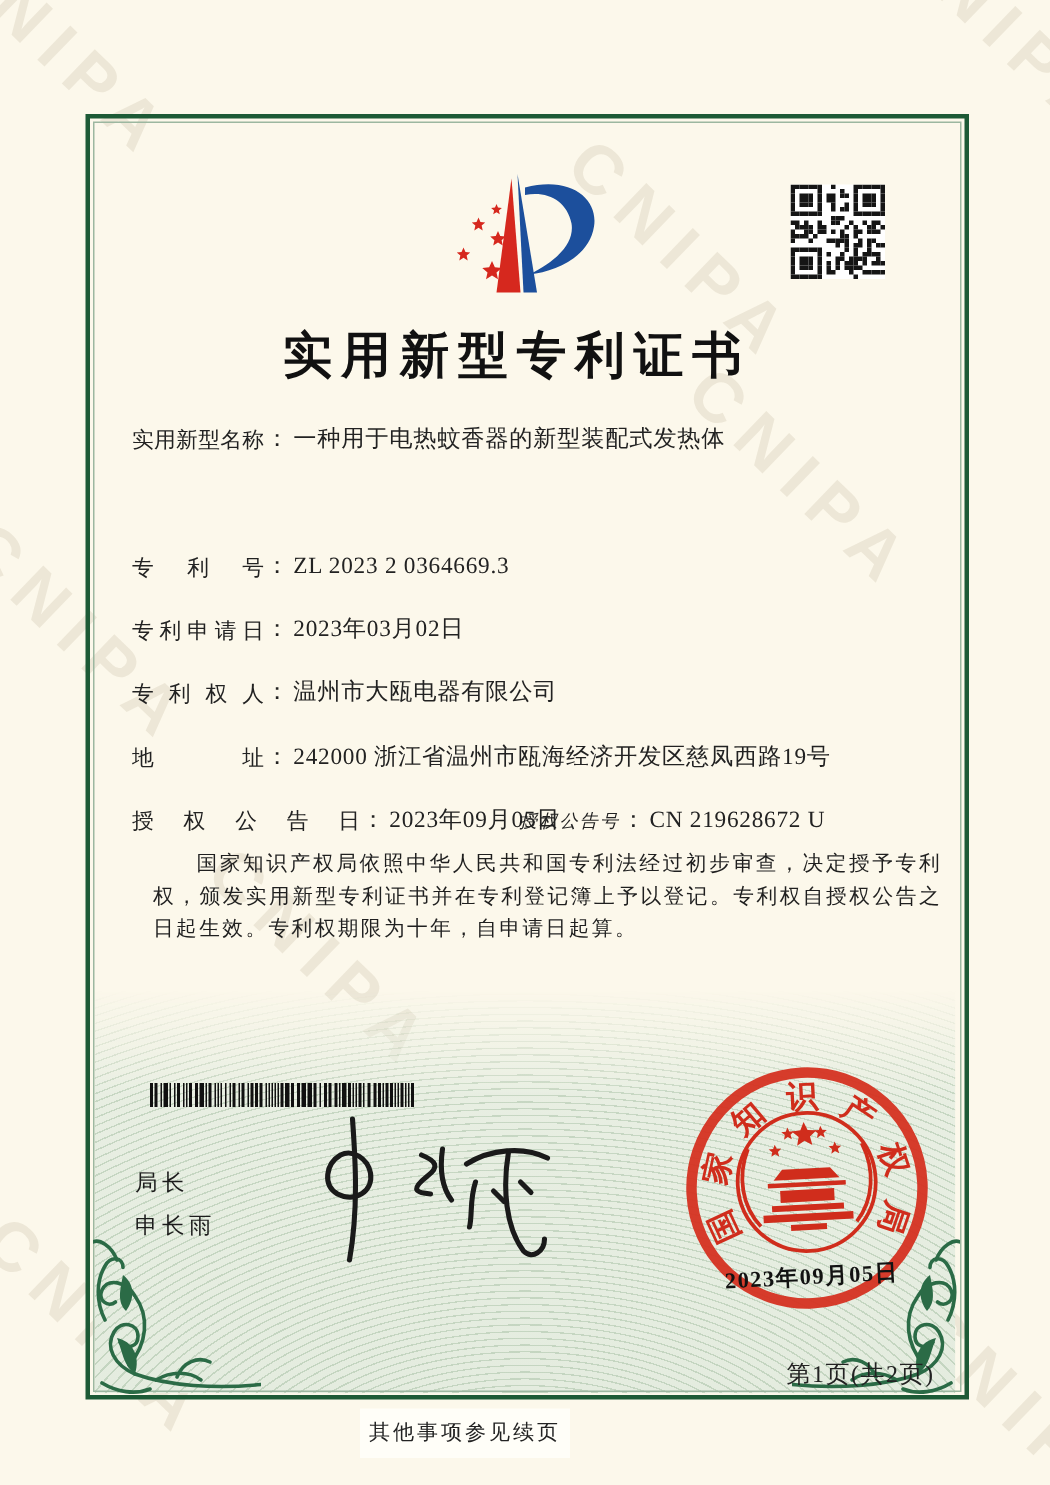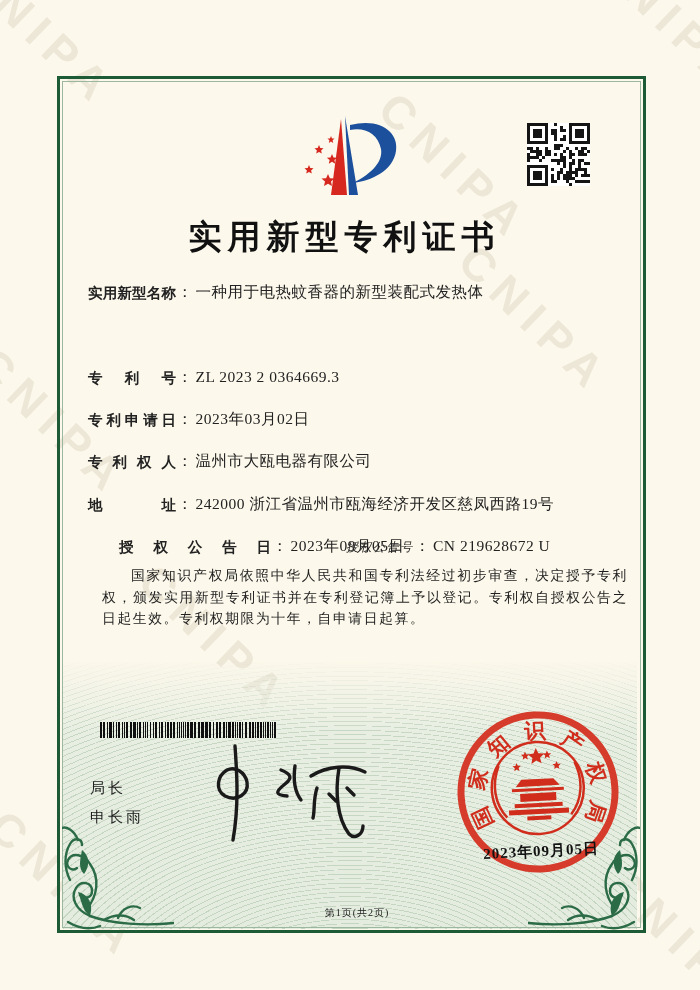--- a/index.html
+++ b/index.html
@@ -33,22 +33,22 @@
   .cert-no{position:absolute;left:89px;top:120px;font-size:15px;letter-spacing:1.5px;color:#2a2a2a;}
 
   .logo{position:absolute;left:295px;top:109px;width:112px;height:90px;}
   .qr{position:absolute;left:527px;top:123px;width:63px;height:63px;background:#fff;}
   .qr svg rect{fill:#151515;}
 
   .title{position:absolute;left:57px;top:215px;width:575px;text-align:center;
       font-size:33px;font-weight:bold;letter-spacing:6px;color:#111;}
 
   .field-row{position:absolute;left:88px;width:526px;height:22px;font-size:15.5px;color:#222;white-space:nowrap;}
-  .flabel{display:inline-block;width:88px;font-size:14.5px;text-align:justify;text-align-last:justify;vertical-align:bottom;font-weight:bold;}
-  .flabel.wide{width:152px;margin-left:31px;}
+  .flabel{display:inline-block;width:88px;font-size:14.5px;text-align:justify;text-align-last:justify;vertical-align:bottom;}
+  .flabel.wide{width:152px;}
   .colon{margin:0 3px 0 1px;}
   .fvalue{letter-spacing:0.5px;margin-top:32px;}
   .grant-right{position:absolute;left:258px;top:0;}
   .glabel{font-size:12px;letter-spacing:1.5px;font-style:italic;}
 
   .para{position:absolute;left:102px;width:526px;text-align:justify;text-indent:2.1em;
       font-size:13.8px;line-height:21.5px;letter-spacing:1.6px;color:#1f1f1f;}
 
   .barcode{position:absolute;left:100px;top:722px;width:178px;height:16px;}
   .barcode svg rect{fill:#101010;}
@@ -60,22 +60,22 @@
 
   .seal{position:absolute;left:450px;top:704px;width:176px;height:176px;transform:rotate(-3deg);}
   .seal-ring{fill:none;stroke:#d53221;stroke-width:7;opacity:0.95;}
   .seal-char{font-size:21px;font-weight:bold;fill:#d02d1c;text-anchor:middle;dominant-baseline:central;
       font-family:"Liberation Serif","DejaVu Serif",serif;}
   .emblem-stroke{fill:none;stroke:#d02d1c;stroke-width:2.5;}
   .emblem-fill{fill:#d02d1c;}
   .seal-date{font-size:15px;font-weight:bold;fill:#121212;text-anchor:middle;letter-spacing:1px;
       font-family:"Liberation Serif","DejaVu Serif",serif;}
 
-  .page-no{position:absolute;left:57px;top:906px;width:566px;text-align:center;
-      font-size:10px;letter-spacing:1px;color:#222;margin-left:17px;}
+  .page-no{position:absolute;left:57px;top:906px;width:566px;text-align:right;
+      font-size:16px;letter-spacing:1px;color:#222;}
 
   .footer-note{position:absolute;left:240px;top:939px;width:140px;height:33px;line-height:33px;
       background:#fffef8;text-align:center;font-size:14px;letter-spacing:2px;color:#222;}
 
   .flourish path.s{fill:none;stroke:#2b6b46;stroke-width:2.4;stroke-linecap:round;}
   .flourish path.f{fill:#2b6b46;stroke:none;}
 </style>
 </head>
 <body>
 
@@ -490,14 +490,15 @@
         <rect x="64" y="99" width="48" height="4"></rect>
         <rect x="58" y="105" width="60" height="5"></rect>
         <rect x="76" y="112" width="24" height="4"></rect>
       </g>
     </g>
     <text class="seal-date" x="88" y="152">2023年09月05日</text>
   </svg>
 
   <div class="page-no">第1页(共2页)</div>
 
+  <div class="footer-note">其他事项参见续页</div>
 
 </div>
 
 </body></html>

